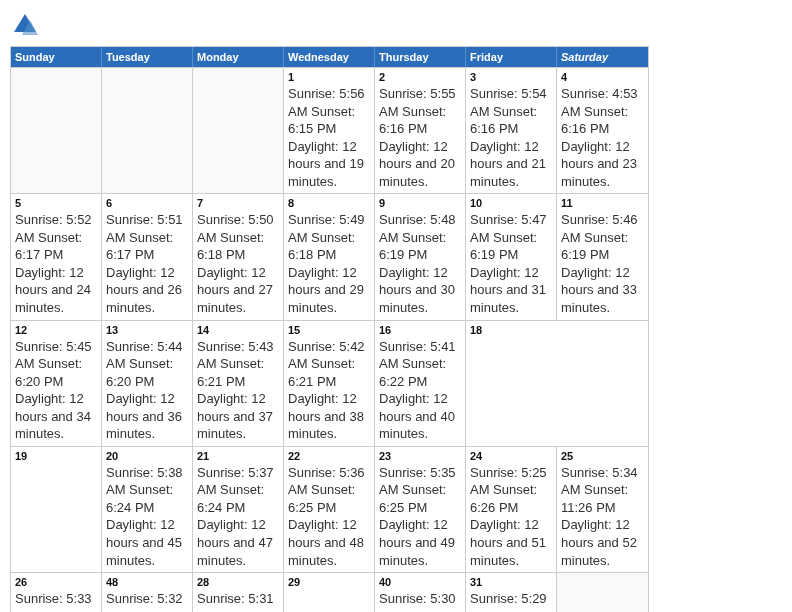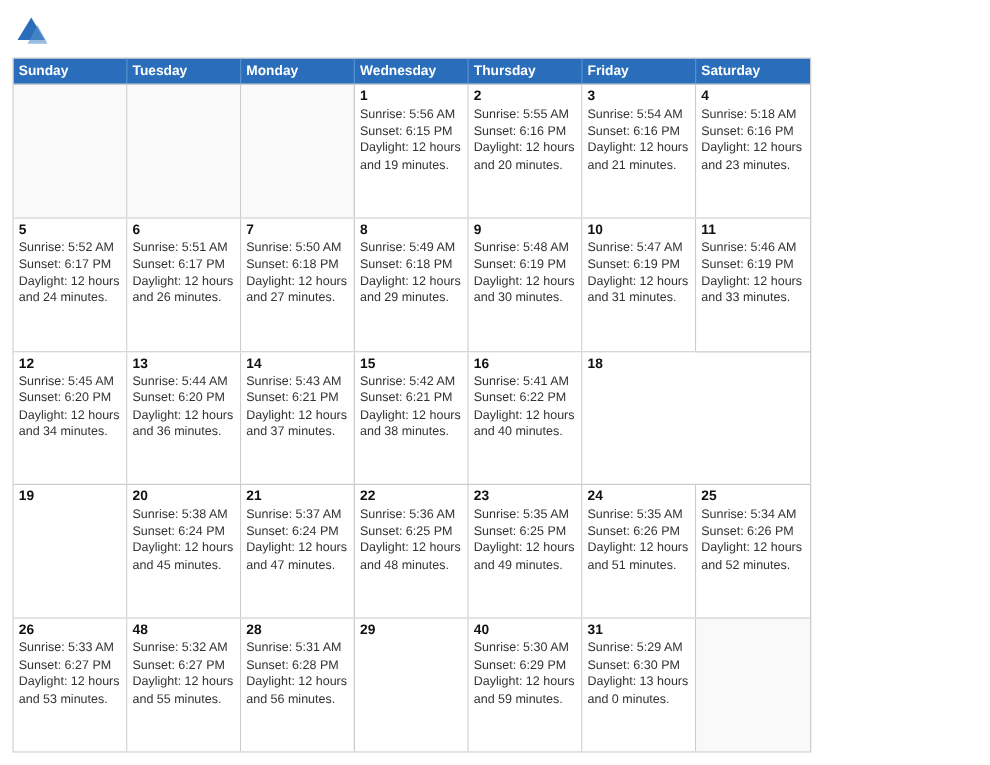--- a/index.html
+++ b/index.html
@@ -71,21 +71,21 @@
       background: #2a6ebb;
     }
     .cal-header-cell {
       color: #fff;
       font-size: 11px;
       font-weight: bold;
       padding: 4px 4px;
       text-align: left;
       border-right: 1px solid #5590cc;
     }
-    .cal-header-cell:last-child { border-right: none; }
+    .cal-header-cell:last-child { border-right: none; font-style: italic; }
     .cal-body {
       display: flex;
       flex-direction: column;
       flex: 1;
     }
     .cal-row {
       display: grid;
       grid-template-columns: repeat(7, 1fr);
       flex: 1;
       border-top: 1px solid #ccc;
@@ -102,21 +102,21 @@
     }
     .cal-cell:last-child { border-right: none; }
     .cal-cell.empty { background: #f9f9f9; }
     .day-num {
       font-size: 11px;
       font-weight: bold;
       margin-bottom: 2px;
       color: #111;
     }
     .cell-text {
-      font-size: 10px;
+      font-size: 13px;
       line-height: 1.35;
       color: #333;
     }
   </style>
 </head>
 <body>
 
 <div class="page">
   <div class="header">
     <div class="logo">
@@ -166,21 +166,21 @@
           </div>
           <div class="cal-cell">
             <div class="day-num">3</div>
             <div class="cell-text">Sunrise: 5:54 AM
 Sunset: 6:16 PM
 Daylight: 12 hours
 and 21 minutes.</div>
           </div>
           <div class="cal-cell">
             <div class="day-num">4</div>
-            <div class="cell-text">Sunrise: 5:18 AM
+            <div class="cell-text">Sunrise: 4:53 AM
 Sunset: 6:16 PM
 Daylight: 12 hours
 and 23 minutes.</div>
           </div>
         </div>
         <div class="cal-row">
           <div class="cal-cell">
             <div class="day-num">5</div>
             <div class="cell-text">Sunrise: 5:52 AM
 Sunset: 6:17 PM
@@ -297,29 +297,29 @@
           </div>
           <div class="cal-cell">
             <div class="day-num">23</div>
             <div class="cell-text">Sunrise: 5:35 AM
 Sunset: 6:25 PM
 Daylight: 12 hours
 and 49 minutes.</div>
           </div>
           <div class="cal-cell">
             <div class="day-num">24</div>
-            <div class="cell-text">Sunrise: 5:35 AM
+            <div class="cell-text">Sunrise: 5:25 AM
 Sunset: 6:26 PM
 Daylight: 12 hours
 and 51 minutes.</div>
           </div>
           <div class="cal-cell">
             <div class="day-num">25</div>
             <div class="cell-text">Sunrise: 5:34 AM
-Sunset: 6:26 PM
+Sunset: 11:26 PM
 Daylight: 12 hours
 and 52 minutes.</div>
           </div>
         </div>
         <div class="cal-row">
           <div class="cal-cell">
             <div class="day-num">26</div>
             <div class="cell-text">Sunrise: 5:33 AM
 Sunset: 6:27 PM
 Daylight: 12 hours

